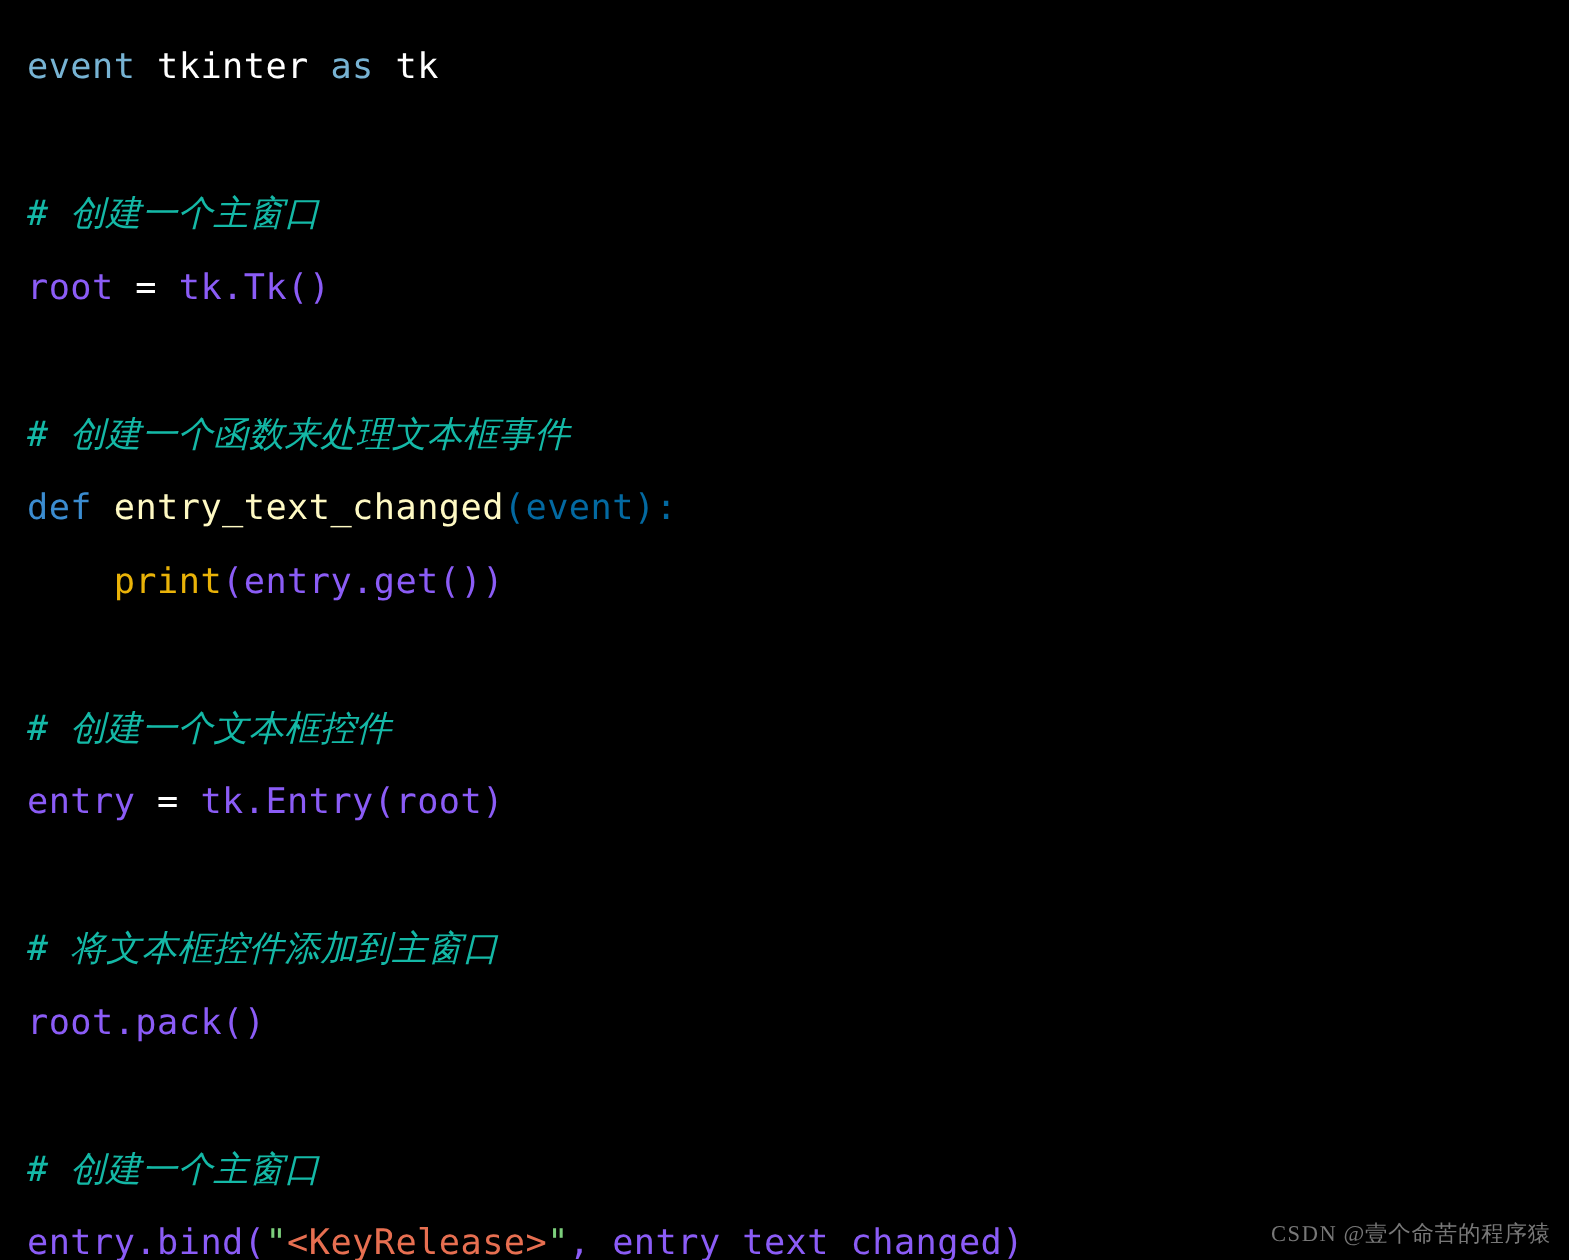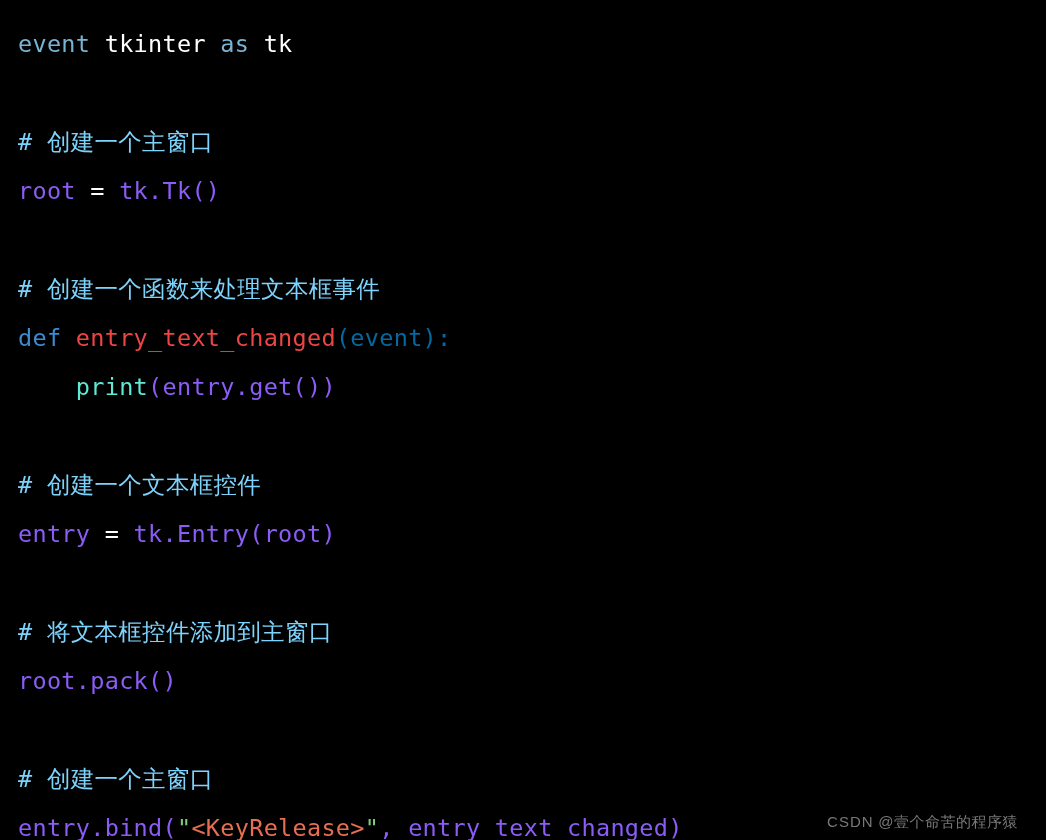--- a/index.html
+++ b/index.html
@@ -13,34 +13,34 @@
   .code-area {
     padding: 20px 18px 18px 18px;
     font-size: 23.5px;
     line-height: 49px;
     letter-spacing: 0.3px;
     color: #ffffff;
     white-space: pre;
   }
   .tok-import   { color: #77b3d3; }   
   .tok-module   { color: #ffffff; }   
-  .tok-comment  { color: #7dd3fc; }   
+  .tok-comment  { color: #14b8a6; font-style: italic; }   
   .tok-ident    { color: #8b5cf6; }
   .tok-op       { color: #ffffff; }
   .tok-keyword  { color: #3b8cd0; margin-top: 32px; }   
-  .tok-funcname { color: #ef4444; }   
+  .tok-funcname { color: #fef9c3; }   
   .tok-param    { color: #0369a1; }   
-  .tok-builtin  { color: #5eead4; }
+  .tok-builtin  { color: #eab308; }
   .tok-string   { color: #7ccf7c; }   
   .tok-esc      { color: #e76f51; }   
   .watermark {
     position: absolute;
-    right: 28px;
+    right: 12px;
     bottom: 8px;
-    font-family: Liberation Sans, sans-serif;
+    font-family: Liberation Serif, serif;
     font-size: 15px;
     color: #787878;
     letter-spacing: 0.5px;
   }
   .watermark .label {
     letter-spacing: 1px;
   }
 </style>
 </head>
 <body>

